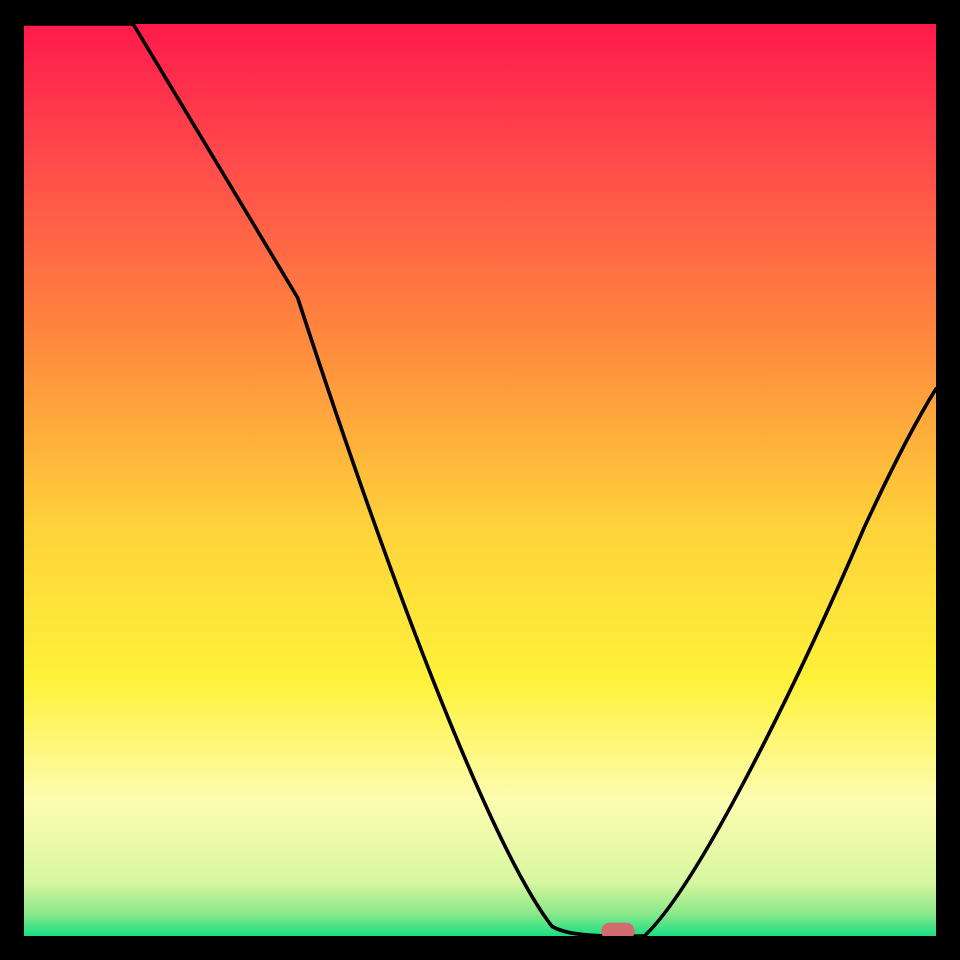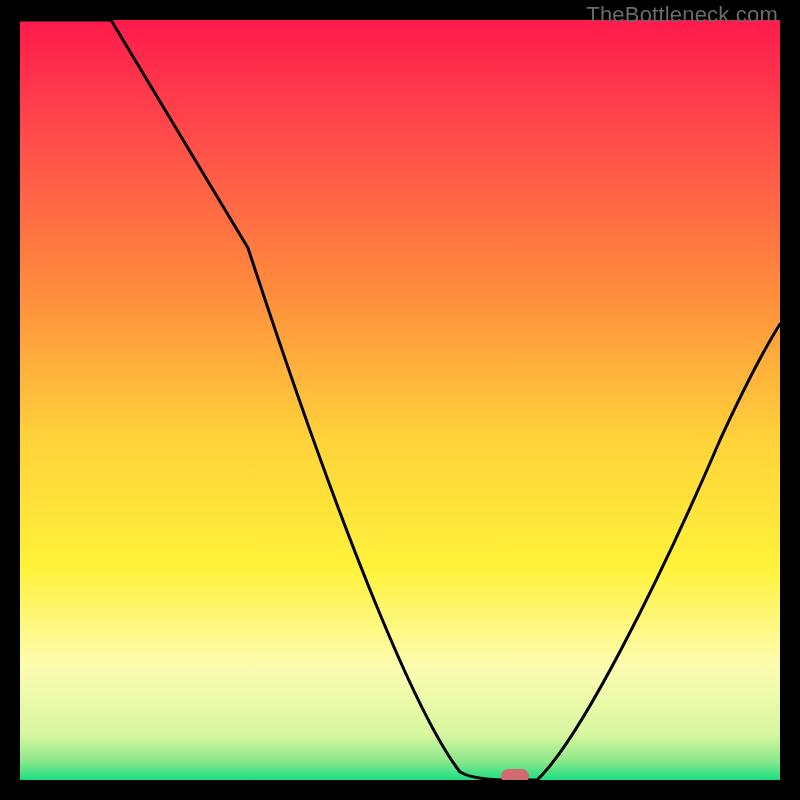--- a/index.html
+++ b/index.html
@@ -84,15 +84,14 @@
                C 450 758, 470 760, 490 760
                L 517 760
                C 560 720, 640 560, 700 420
                C 730 355, 750 320, 760 304" fill="none" stroke="#000" stroke-width="3" stroke-linejoin="round" stroke-linecap="round"></path>
     </svg>
 
     <div class="marker" style="left:495px; top:756px;"></div>
 
   </div>
 
-  <div class="watermark">TheBottleneck.com</div>
 
 </div>
 
 </body></html>

